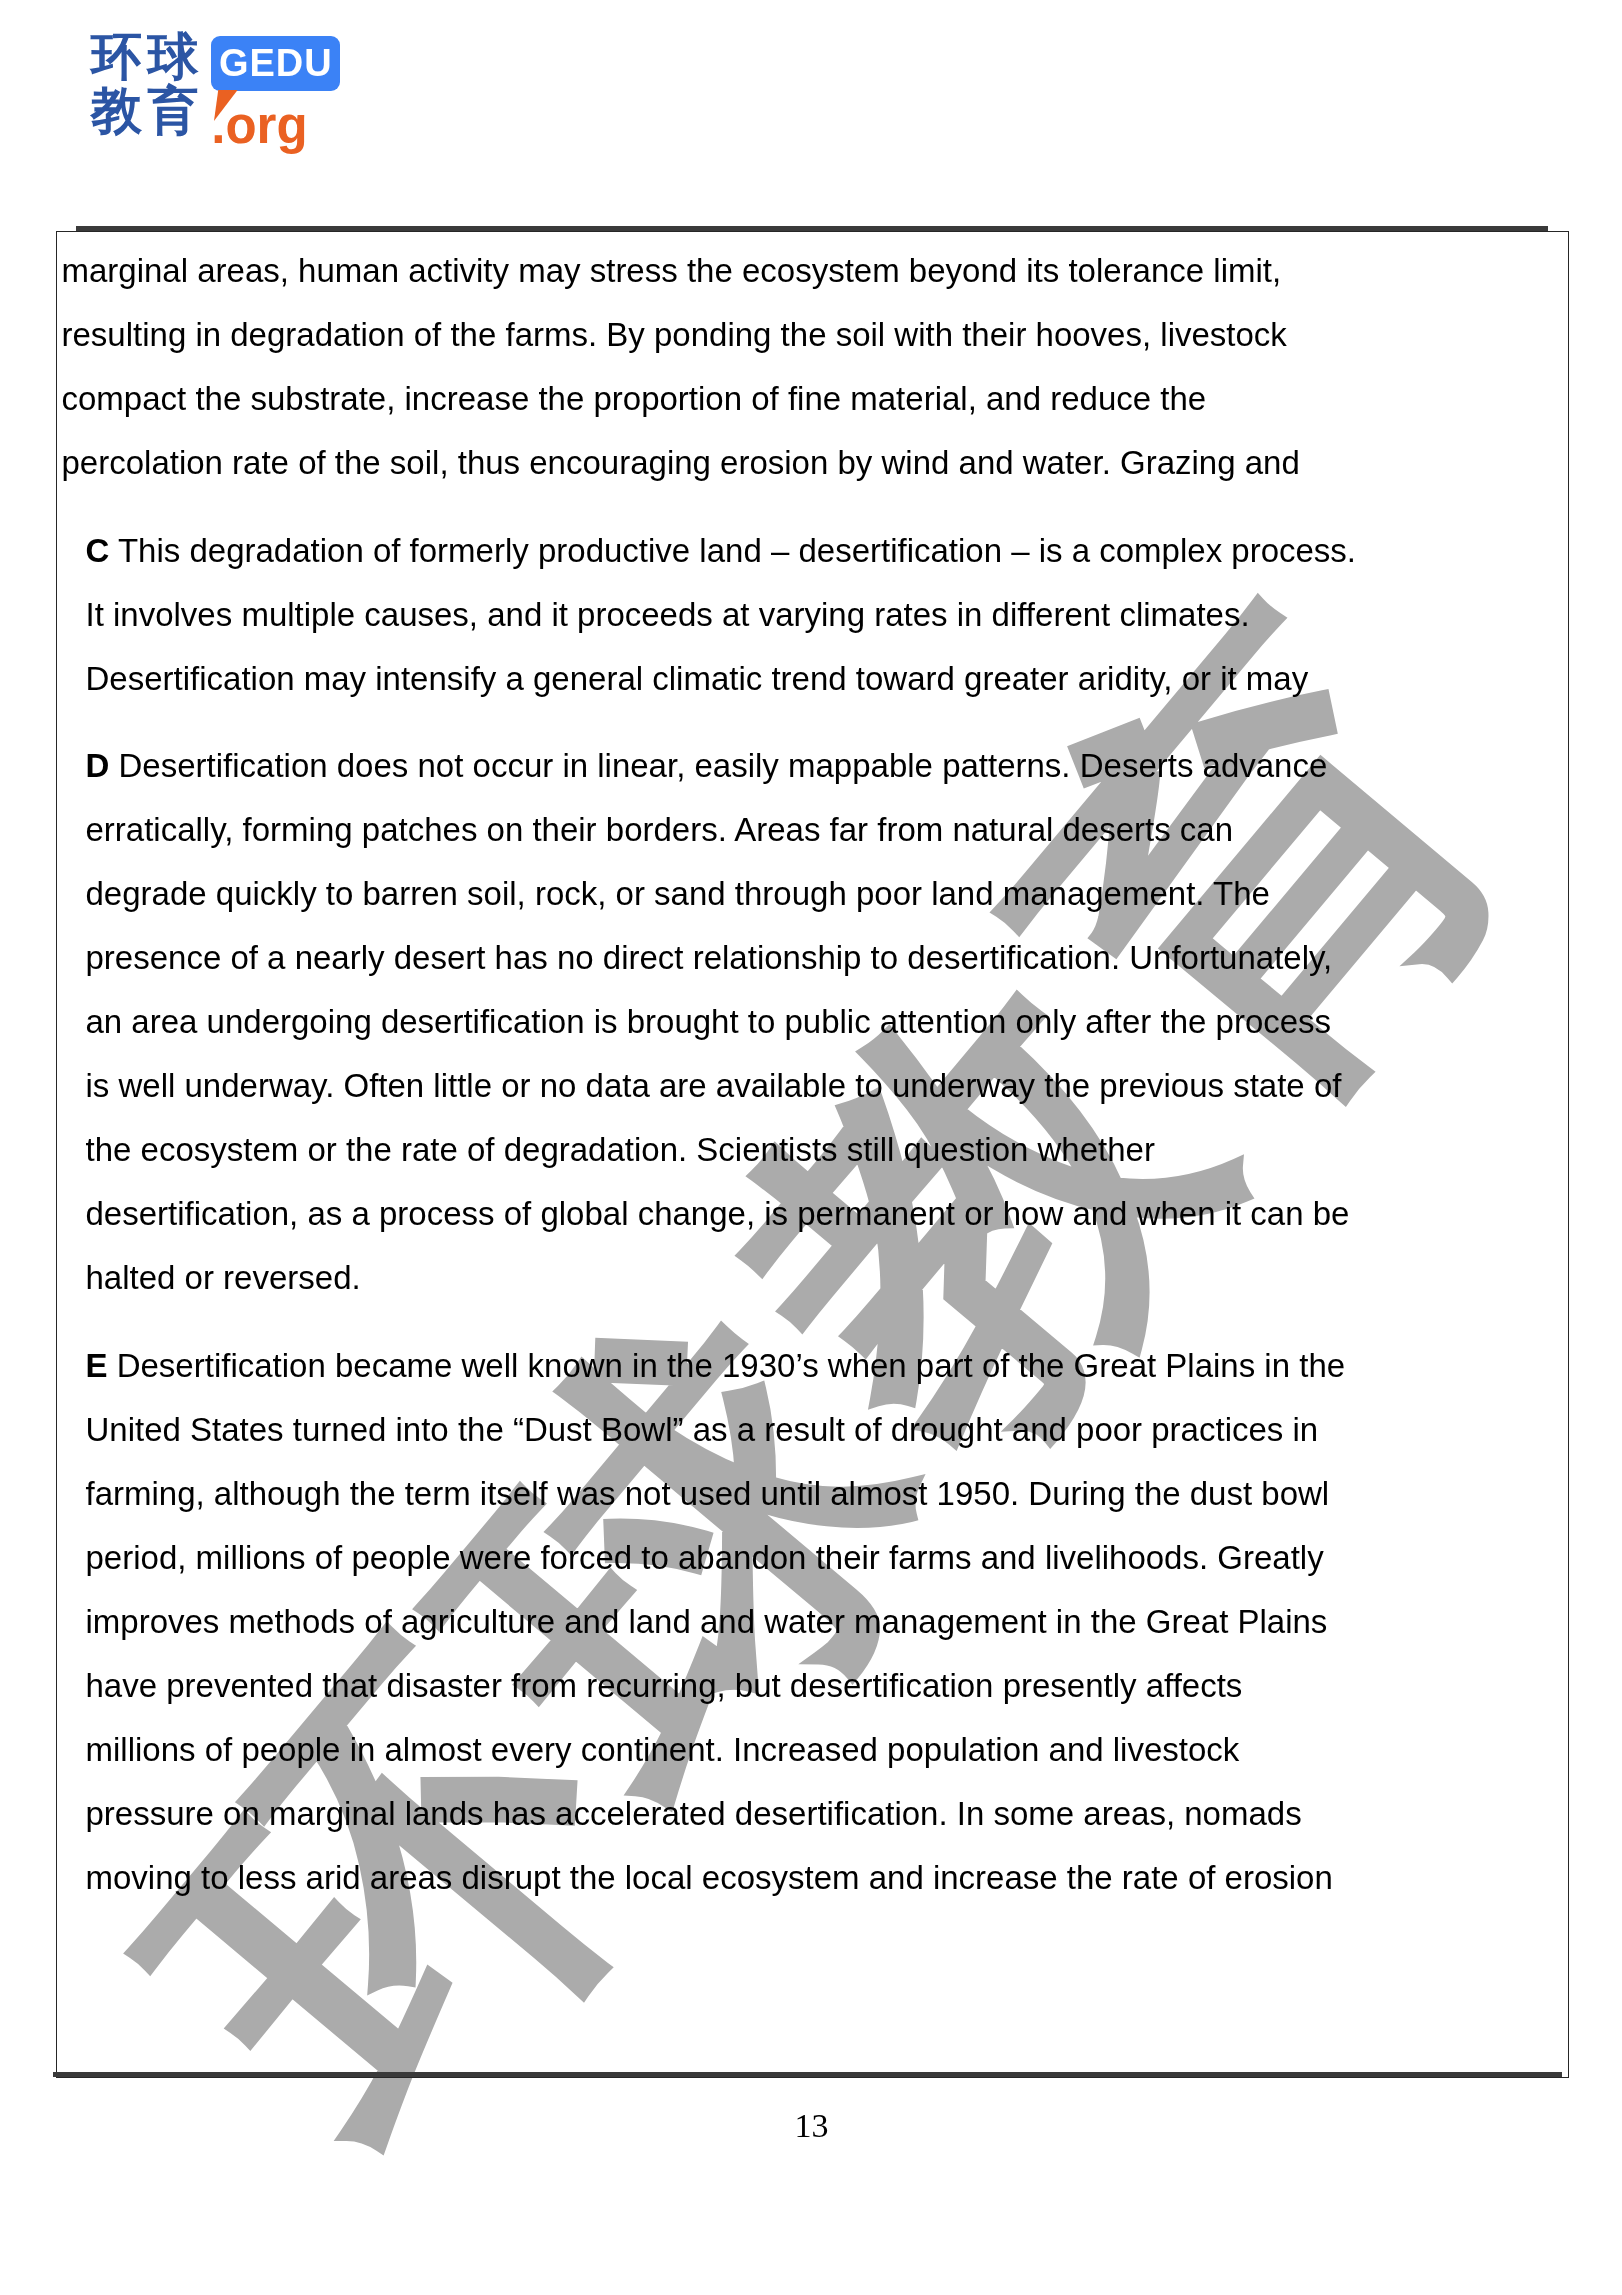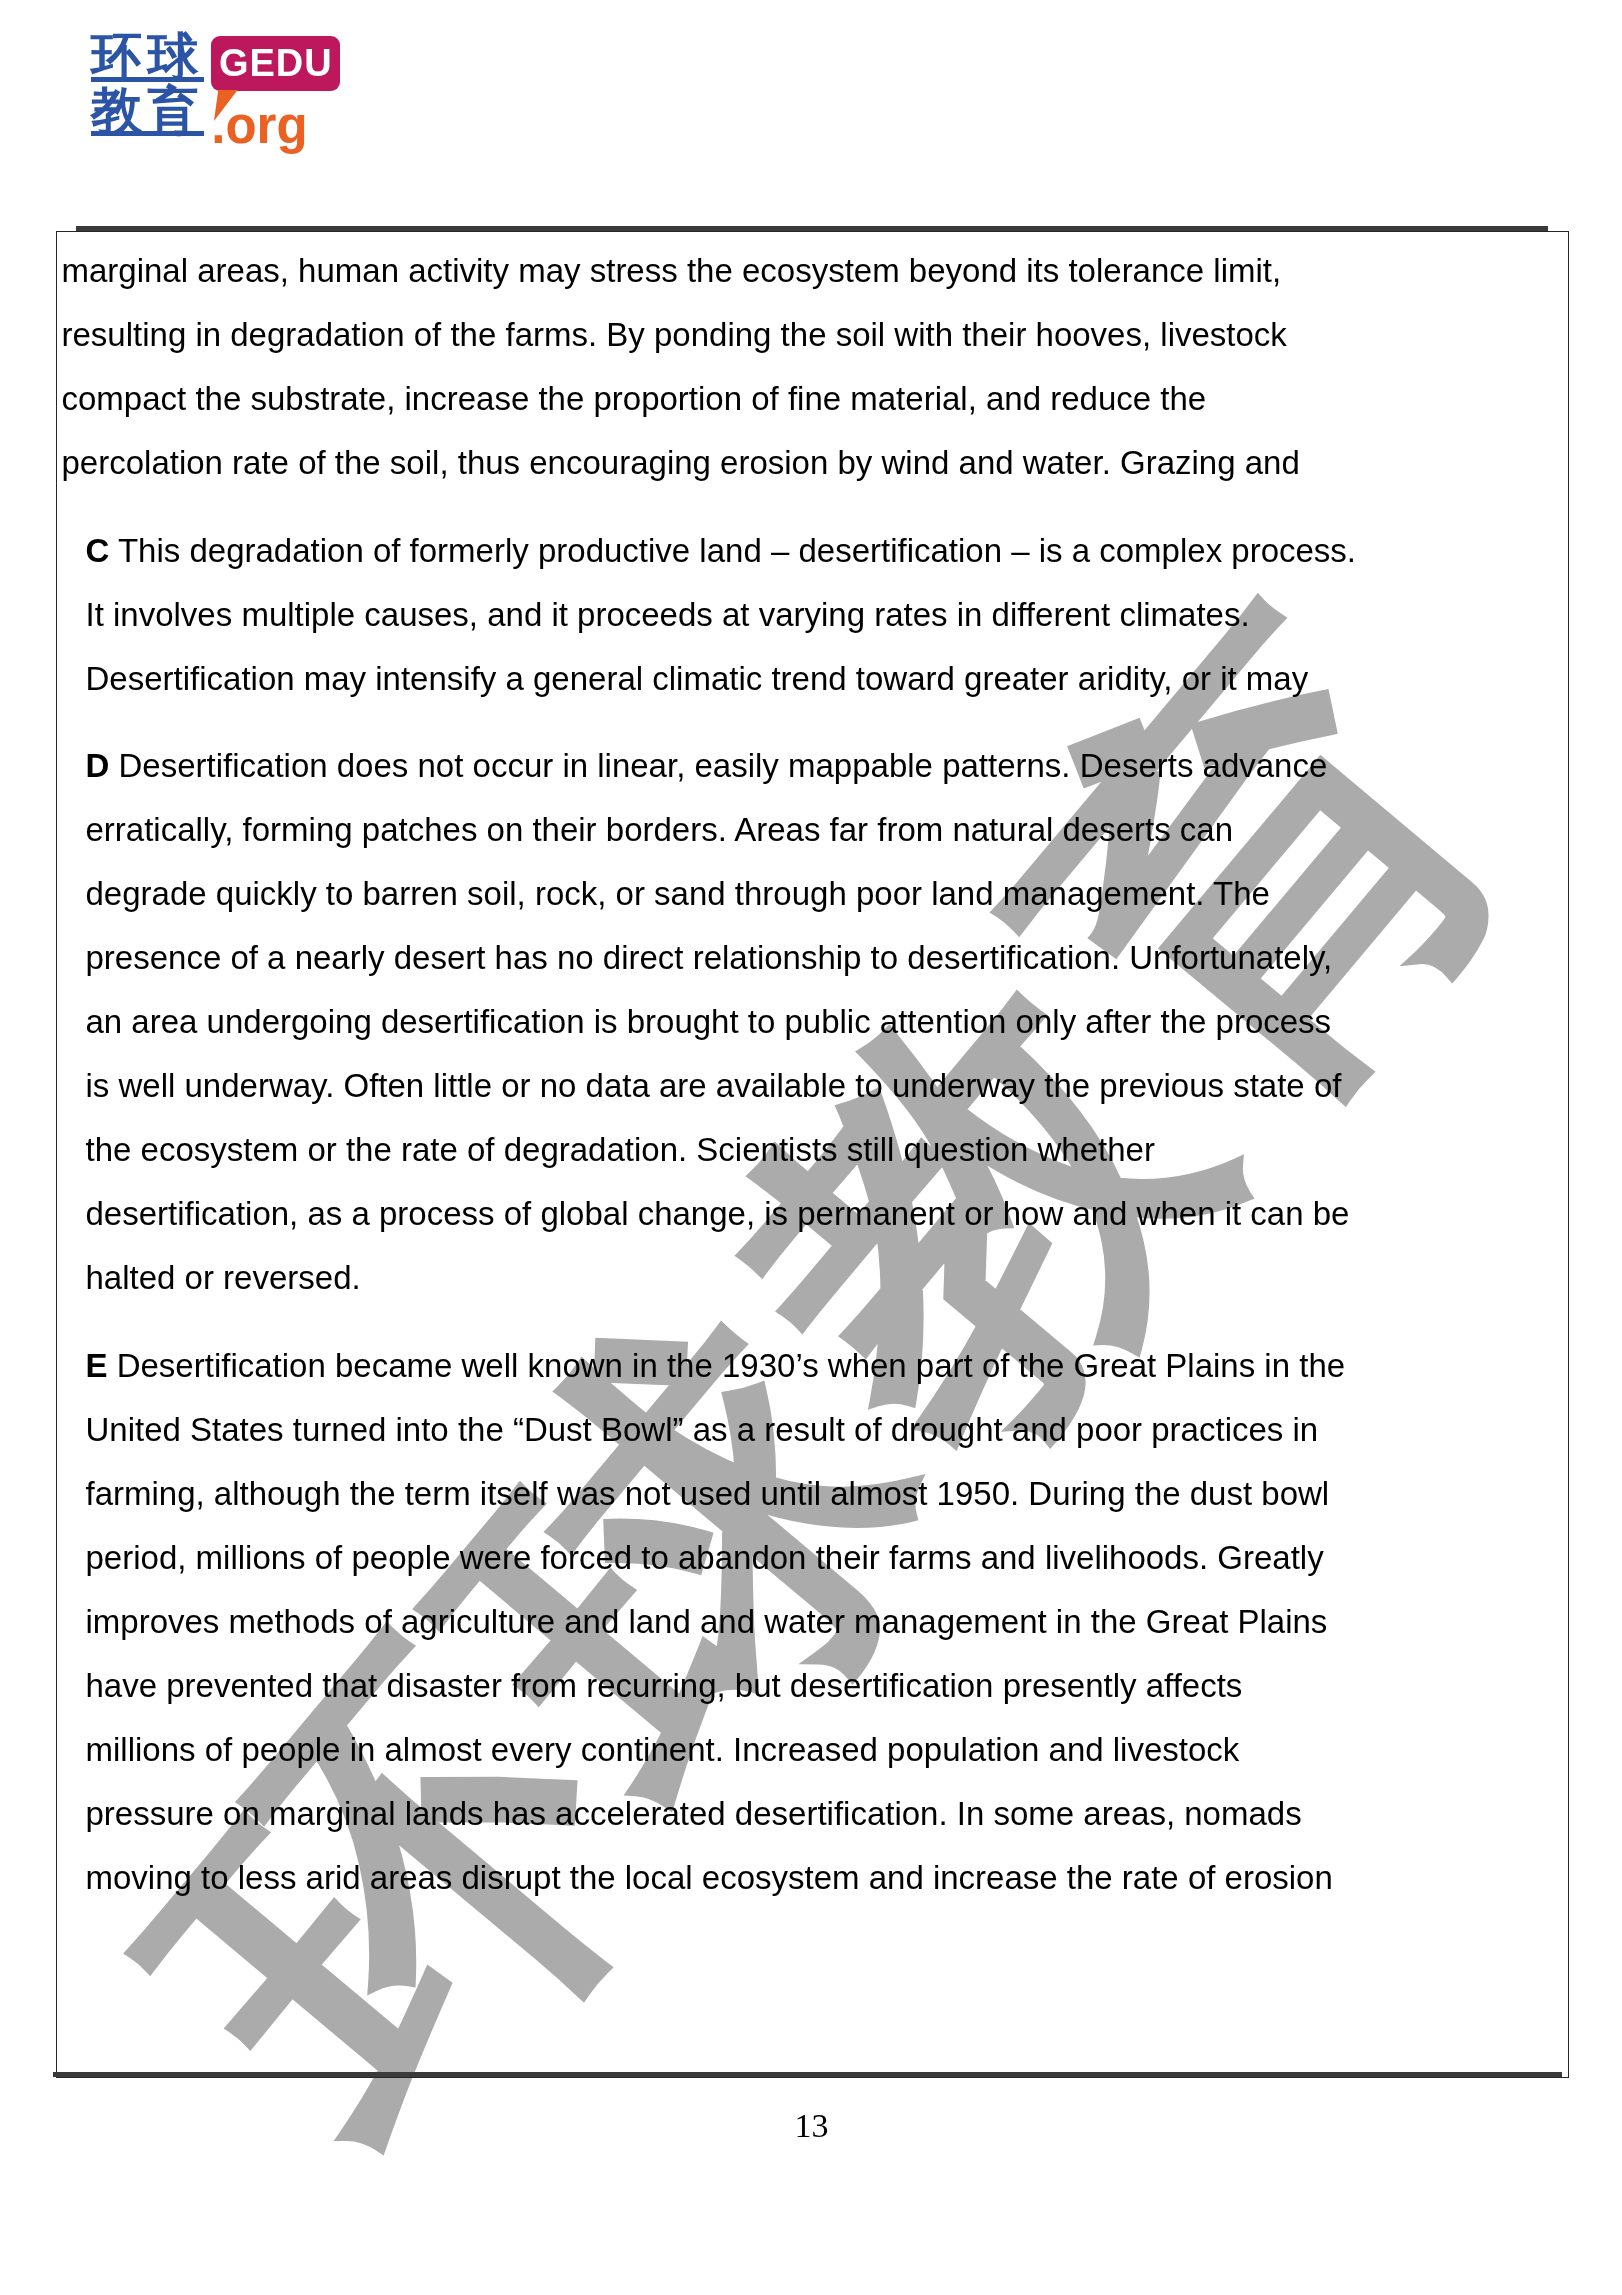--- a/index.html
+++ b/index.html
@@ -12,21 +12,21 @@
     position:absolute;left:841px;top:1375px;z-index:0;
     transform:translate(-50%,-50%) rotate(-50deg);
     font-family:"DejaVu Sans",sans-serif;font-weight:bold;
     font-size:427px;letter-spacing:23px;line-height:1;
     color:#ababab;white-space:nowrap;user-select:none;
   }
   
   .logo{position:absolute;left:91px;top:30px;z-index:3;display:flex;}
   .logo-cn{
     font-family:"DejaVu Sans",sans-serif;font-weight:bold;
-    font-size:51px;line-height:54px;letter-spacing:5.5px;text-decoration:underline;
+    font-size:51px;line-height:54px;letter-spacing:5.5px;
   }
   .logo-right{position:relative;margin-left:7.3px;width:145px;height:111px;}
   .gedu-bubble{
     position:absolute;left:0;top:6.4px;width:129px;height:55px;
     border-radius:9px;display:flex;align-items:center;justify-content:center;
   }
   .gedu-bubble span{
     color:#ffffff;font-weight:bold;font-size:38px;letter-spacing:0.9px;
     font-family:"Liberation Sans",sans-serif;
   }
@@ -63,21 +63,21 @@
 <body>
 
 <div class="watermark" style="color: rgb(171, 171, 171);">环球教育</div>
 
 <div class="logo">
   <div class="logo-cn" style="color: rgb(43, 85, 164);">
     <div>环球</div>
     <div>教育</div>
   </div>
   <div class="logo-right">
-    <div class="gedu-bubble" style="background: #be185d;">
+    <div class="gedu-bubble" style="background: #3b82f6;">
       <span>GEDU</span>
     </div>
     <div class="bubble-tail" style="background: rgb(234, 97, 34);"></div>
     <div class="org-text" style="color: rgb(234, 97, 34);">.org</div>
   </div>
 </div>
 
 <div class="rule-top"></div>
 <div class="rule-bottom"></div>
 

